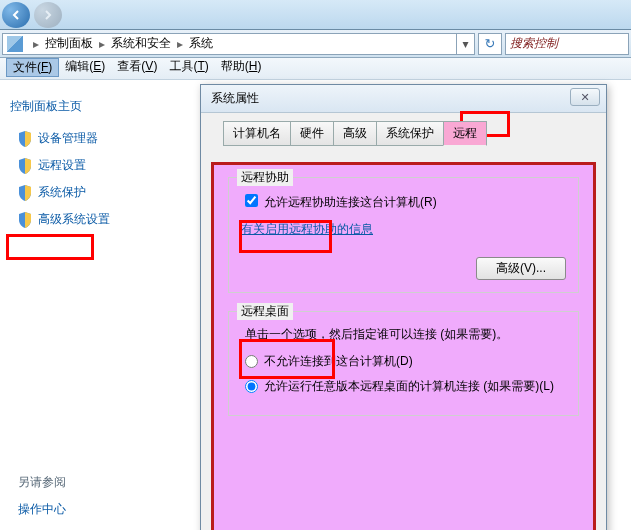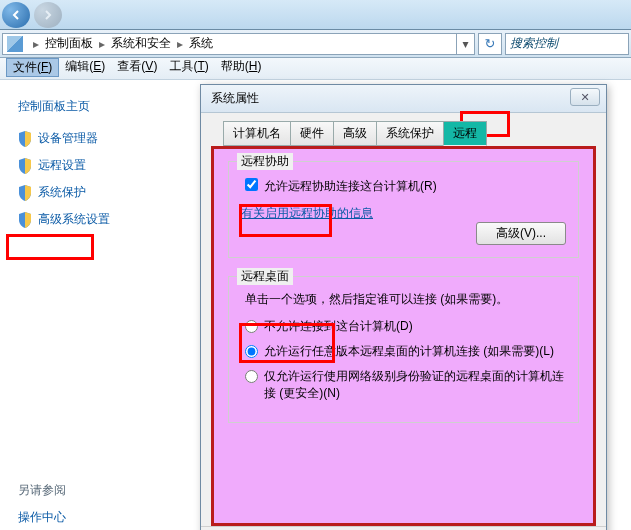--- a/index.html
+++ b/index.html
@@ -11,63 +11,63 @@
 .nav-btn.disabled { background: radial-gradient(circle at 30% 30%, #c8d6e2, #9eb0c0); }
 
 
 .addressbar { height: 28px; background: linear-gradient(to bottom, #e8f1f9, #d0e2f0); display: flex; align-items: center; border-bottom: 1px solid #8fa8bd; padding: 0 2px; }
 .address-box { flex: 0 0 auto; width: 455px; height: 22px; background: #fff; border: 1px solid #8ba3b8; display: flex; align-items: center; padding: 0 4px; }
 .address-icon { width: 16px; height: 16px; background: linear-gradient(135deg, #9fc8e8 50%, #5a9bd4 50%); margin-right: 6px; }
 .crumb { color: #000; padding: 0 2px; }
 .crumb-sep { color: #666; padding: 0 4px; }
 .addr-dd { width: 18px; height: 22px; background: #fff; border: 1px solid #8ba3b8; border-left: none; display: flex; align-items: center; justify-content: center; color: #555; }
 .refresh-box { width: 24px; height: 22px; margin-left: 3px; background: #fff; border: 1px solid #8ba3b8; display: flex; align-items: center; justify-content: center; color: #3a7ab8; font-size: 13px; }
-.search-box { flex: 1; height: 22px; margin-left: 3px; background: #fff; border: 1px solid #8ba3b8; display: flex; align-items: center; padding: 0 4px; color: #0c4a6e; font-style: italic; }
+.search-box { flex: 1; height: 22px; margin-left: 3px; background: #fff; border: 1px solid #8ba3b8; display: flex; align-items: center; padding: 0 4px; color: #7f1d1d; font-style: italic; }
 
 
 .menubar { height: 22px; background: linear-gradient(to bottom, #f3f8fc, #e4edf5); display: flex; align-items: flex-start; padding: 0 6px; border-bottom: 1px solid #c2d2df; }
 .menu-item { padding: 0 6px; color: #000; cursor: default; }
 .menu-hotkey { text-decoration: underline; }
 
 
 .main { display: flex; height: calc(530px - 30px - 28px - 22px); }
 .sidebar { width: 200px; background: #fff; padding: 12px 0 0 0; position: relative; }
-.sidebar-title { color: #0a5aa6; font-size: 12px; padding: 6px 18px 10px; }
+.sidebar-title { color: #0a5aa6; font-size: 12px; padding: 6px 10px 10px; }
 .side-link { display: flex; align-items: center; padding: 5px 18px; color: #0a5aa6; cursor: default; }
 .side-link .shield { width: 14px; height: 16px; margin-right: 6px; }
 .shield svg { width: 14px; height: 16px; }
 .side-highlight { position: absolute; border: 3px solid #ff0000; left: 6px; top: 154px; width: 88px; height: 26px; pointer-events: none; }
-.see-also { position: absolute; bottom: 4px; left: 18px; color: #5a6b7a; }
+.see-also { position: absolute; bottom: 12px; left: 18px; color: #5a6b7a; }
 .see-also-link { color: #0a5aa6; margin-top: 10px; }
 
 .content { flex: 1; position: relative; background: #fff; }
 
 
 .dialog { position: absolute; left: 0; top: 4px; width: 407px; background: #f0f0f0; border: 1px solid #6f8aa3; box-shadow: 2px 2px 8px rgba(0,0,0,0.25); }
 .dlg-title { height: 28px; background: linear-gradient(to bottom, #eef4fa, #d9e6f2); display: flex; align-items: center; padding: 0 10px; border-bottom: 1px solid #b5c6d4; position: relative; }
 .dlg-close { position: absolute; right: 6px; top: 3px; width: 30px; height: 18px; border: 1px solid #9aafc0; border-radius: 3px; background: linear-gradient(to bottom, #f4f8fb, #d6e2ec); display: flex; align-items: center; justify-content: center; color: #556; font-size: 11px; }
 
-.tab-row { display: flex; margin: 8px 10px 0 22px; }
+.tab-row { display: flex; margin: 8px 10px 16px 22px; }
 .tab { padding: 3px 9px; border: 1px solid #9aa; background: linear-gradient(to bottom,#f8f8f8,#e4e4e4); margin-right: -1px; font-size: 12px; position: relative; }
-.tab.active { background: #14b8a6; border-bottom: 1px solid #f0f0f0; z-index: 2; }
+.tab.active { background: #f9a8d4; border-bottom: 1px solid #f0f0f0; z-index: 2; }
 .tab-highlight { position: absolute; border: 3px solid #ff0000; left: 259px; top: 26px; width: 50px; height: 26px; pointer-events: none; }
 
 .tab-pane { border: 3px solid #b91c1c; margin: 0 10px; padding: 12px 14px 8px; background: #f0abfc; min-height: 380px; position: relative; }
 
 .groupbox { border: 1px solid #cfcfcf; padding: 10px 12px 12px; margin-bottom: 14px; position: relative; }
 .groupbox-title { position: absolute; top: -9px; left: 8px; background: #f0f0f0; padding: 0 4px; font-size: 12px; }
 
 .gb-highlight1 { position: absolute; border: 3px solid #ff0000; left: 25px; top: 55px; width: 93px; height: 33px; pointer-events: none; z-index: 5; }
 .gb-highlight2 { position: absolute; border: 3px solid #ff0000; left: 25px; top: 174px; width: 96px; height: 40px; pointer-events: none; z-index: 5; }
 
 .check-row { display: flex; align-items: flex-start; margin: 6px 0 10px 4px; }
 .check-row input { margin-right: 6px; }
 .link { color: #0a5aa6; text-decoration: underline; cursor: pointer; }
 .btn { display: inline-block; min-width: 90px; padding: 2px 10px; border: 1px solid #8a8a8a; background: linear-gradient(to bottom,#fafafa,#e2e2e2); border-radius: 3px; text-align: center; font-size: 12px; }
-.btn-row-right { text-align: right; margin-top: 0; }
+.btn-row-right { text-align: right; margin-top: 19px; }
 
 .desc { margin: 4px 0 10px 4px; }
 .radio-row { display: flex; align-items: flex-start; margin: 8px 0 8px 4px; }
 .radio-row input { margin: 2px 6px 0 0; }
 .radio-row label { flex: 1; }
 
 .bottom-row { display: flex; align-items: center; justify-content: space-between; margin-top: 6px; }
 
 .dlg-btn-row { display: flex; justify-content: flex-end; padding: 8px 10px; gap: 6px; border-top: 1px solid #cfcfcf; background: #f0f0f0; }
 </style>
@@ -186,24 +186,20 @@
           <div class="groupbox-title">远程桌面</div>
           <div class="desc">单击一个选项，然后指定谁可以连接 (如果需要)。</div>
           <div class="radio-row">
             <input type="radio" name="rd" style="">
             <label>不允许连接到这台计算机(D)</label>
           </div>
           <div class="radio-row">
             <input type="radio" name="rd" checked="" style="">
             <label>允许运行任意版本远程桌面的计算机连接 (如果需要)(L)</label>
           </div>
-          <div class="radio-row">
-            <input type="radio" name="rd" style="">
-            <label>仅允许运行使用网络级别身份验证的远程桌面的计算机连接 (更安全)(N)</label>
-          </div>
         </div>
       </div>
 
       <div class="dlg-btn-row">
         
         
         
       </div>
     </div>
   </div>

